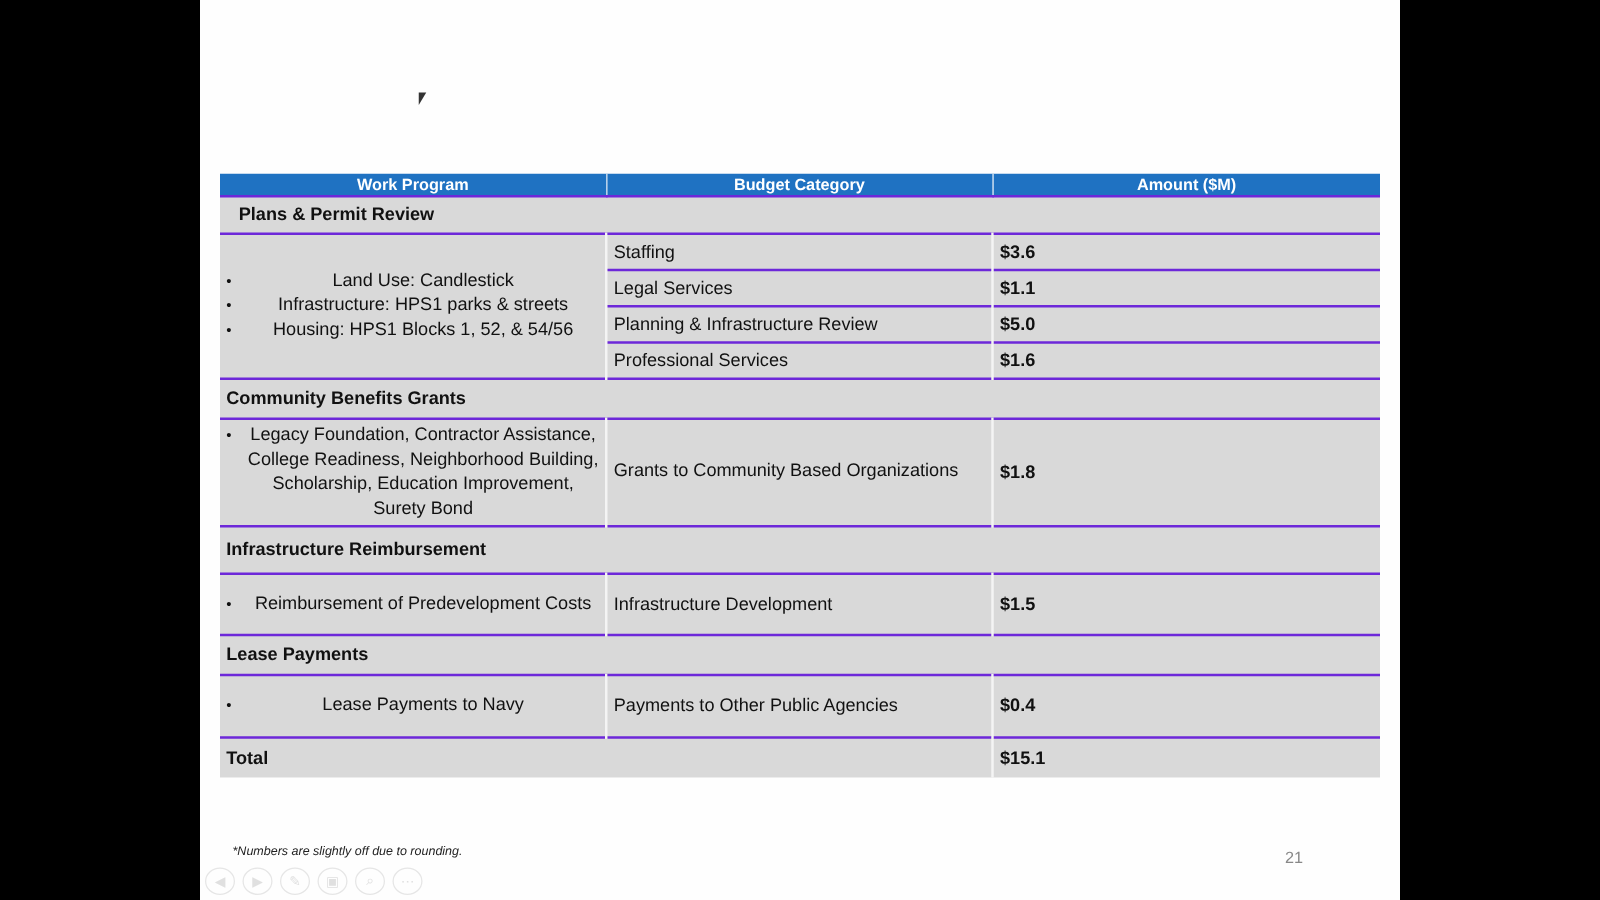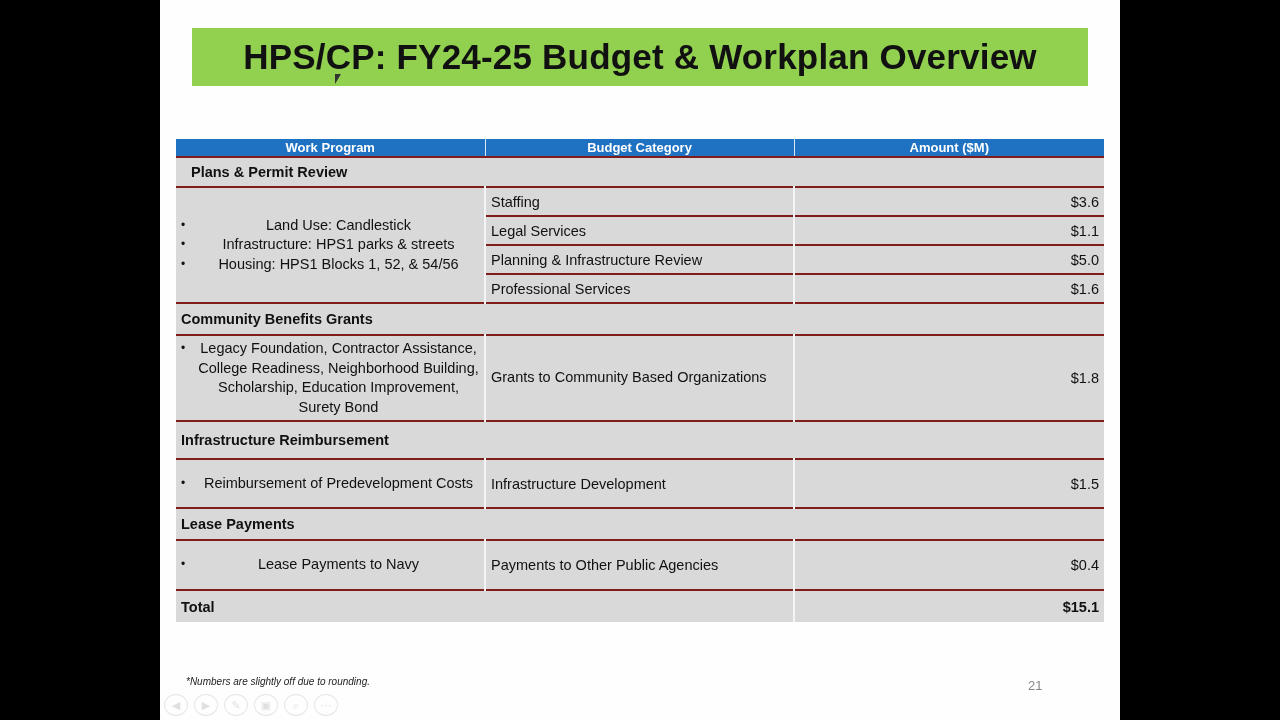--- a/index.html
+++ b/index.html
@@ -22,27 +22,27 @@
       border-collapse: collapse; table-layout: fixed; margin-top: 44px;
     }
     table.budget th {
       background: #1f72c2; color: #fff; font-weight: bold; font-size: 13px;
       height: 18px; text-align: center; border-right: 1px solid #d9e6f4;
       padding: 0;
     }
     table.budget th:last-child { border-right: none; }
     table.budget td {
       background: #d9d9d9; font-size: 14.5px; color: #111;
-      border-top: 2px solid #7f1d1d; border-right: 2px solid #f4f4f4;
+      border-top: 2px solid #6d28d9; border-right: 2px solid #f4f4f4;
       padding: 0 5px; vertical-align: middle;
     }
     table.budget td:last-child { border-right: none; }
     td.section { font-weight: bold; height: 32px; }
     td.section.first { padding-left: 15px; height: 30px; }
-    td.amount { text-align: right; }
+    td.amount { text-align: left; font-weight: bold; }
     td.sub { height: 29px; }
     ul.bullets { list-style: none; }
     ul.bullets li { position: relative; padding-left: 17px; line-height: 19.5px; text-align: center; }
     ul.bullets li::before {
       content: "\2022"; position: absolute; left: 0; top: 0; font-size: 12px;
     }
     .total-label, .total-value { font-weight: bold; height: 32px; }
     .footnote {
       position: absolute; left: 26px; top: 676px; font-size: 10px; font-style: italic;
       color: #222;
@@ -59,23 +59,20 @@
     }
     .cursor {
       position: absolute; left: 335px; top: 74px; width: 0; height: 0;
       border-left: 6px solid #333; border-top: 0; border-bottom: 10px solid transparent;
     }
   </style>
 </head>
 <body>
 
 <div class="slide">
-  <div class="title-bar">
-    <h1>HPS/CP: FY24-25 Budget &amp; Workplan Overview</h1>
-  </div>
 
   <table class="budget">
     <colgroup>
       <col style="width:309px">
       <col style="width:309px">
       <col style="width:310px">
     </colgroup>
     <thead>
       <tr>
         <th>Work Program</th>

